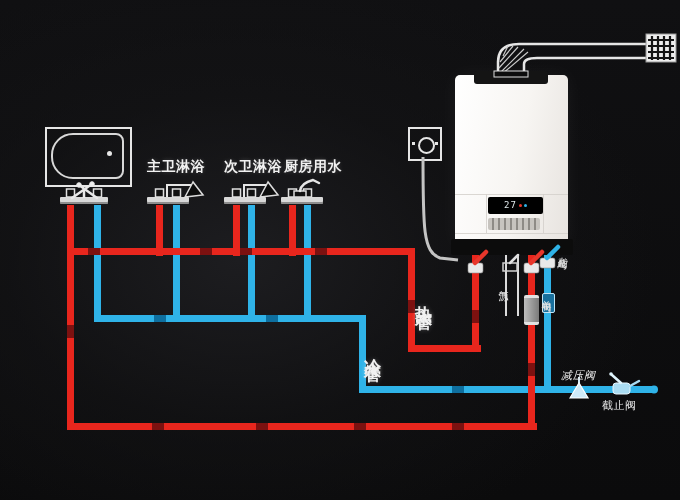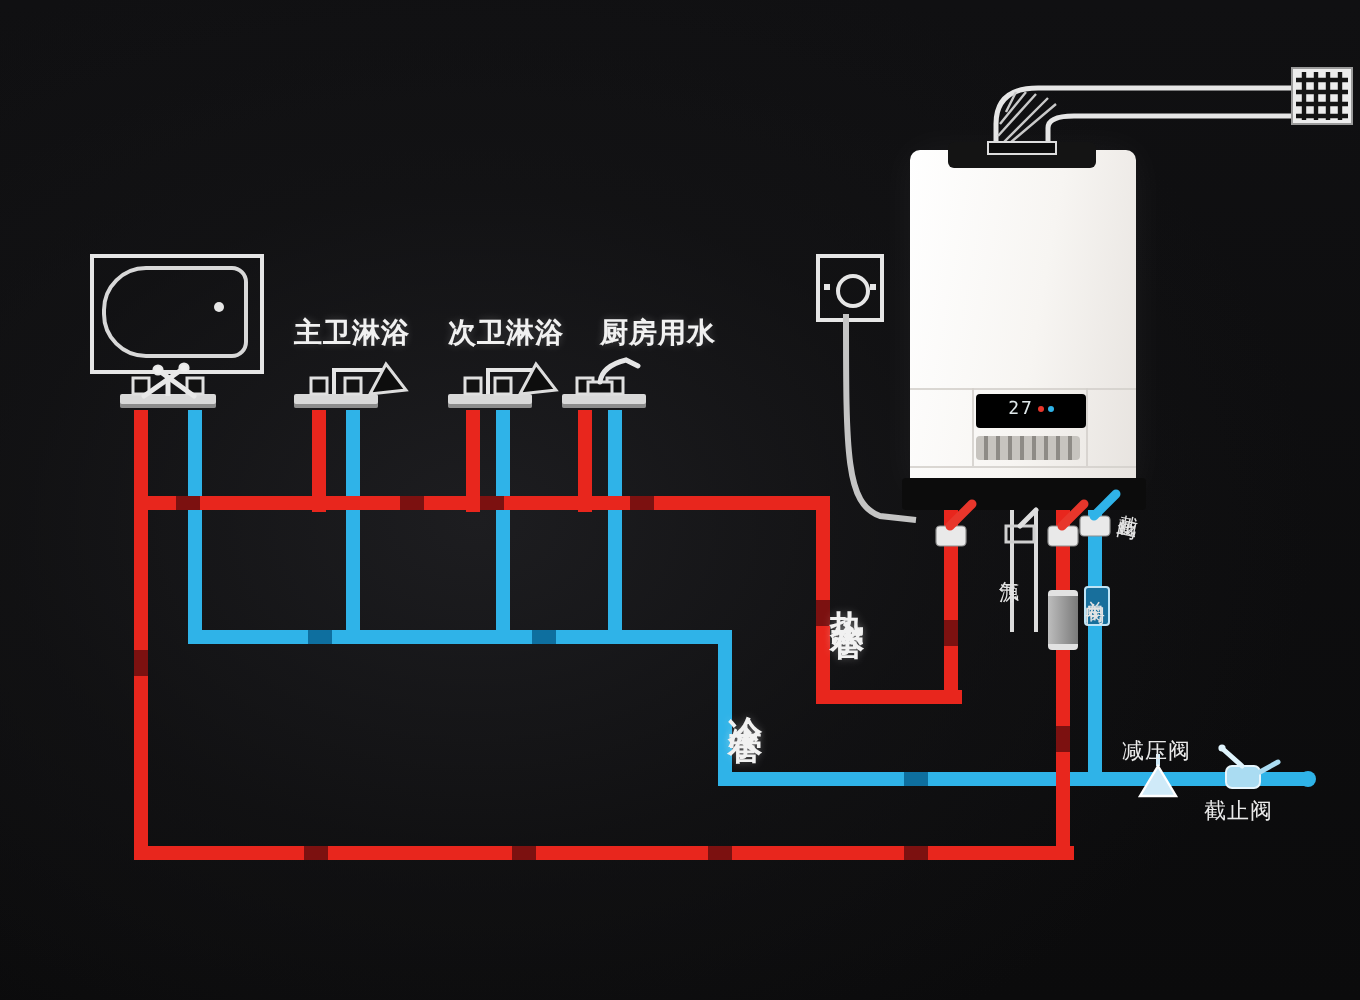--- a/index.html
+++ b/index.html
@@ -207,25 +207,25 @@
       <circle cx="611" cy="374" r="1.8" fill="#dff4fd"></circle>
       <path d="M630,386 L639,381" stroke="#aadcf2" stroke-width="2.5" stroke-linecap="round"></path>
     </g>
 
     <circle cx="654" cy="389.5" r="4" fill="#2fb3e8"></circle>
   </svg>
 
 
   <div class="t fixlab" style="left:147px;">主卫淋浴</div>
   <div class="t fixlab" style="left:224px;">次卫淋浴</div>
-  <div class="t fixlab" style="left:284px;margin-left:16px;">厨房用水</div>
+  <div class="t fixlab" style="left:284px;">厨房用水</div>
 
   <div class="t vbig" style="left:412px;top:292px;">热水管</div>
   <div class="t vbig" style="left:361px;top:344px;">冷水管</div>
 
   <div class="t vsm" style="left:496px;top:282px;">气源</div>
   <div class="t vsm" style="left:539px;top:292px;">单向阀</div>
   <div class="t vsm" style="left:558px;top:249px;transform:rotate(12deg);">截止阀</div>
 
-  <div class="t hsm" style="left:561px;top:368px;">减压阀</div>
+  <div class="t hsm" style="left:561px;top:368px;font-style:italic;">减压阀</div>
   <div class="t hsm" style="left:602px;top:398px;">截止阀</div>
 
 </div>
 
 </body></html>

